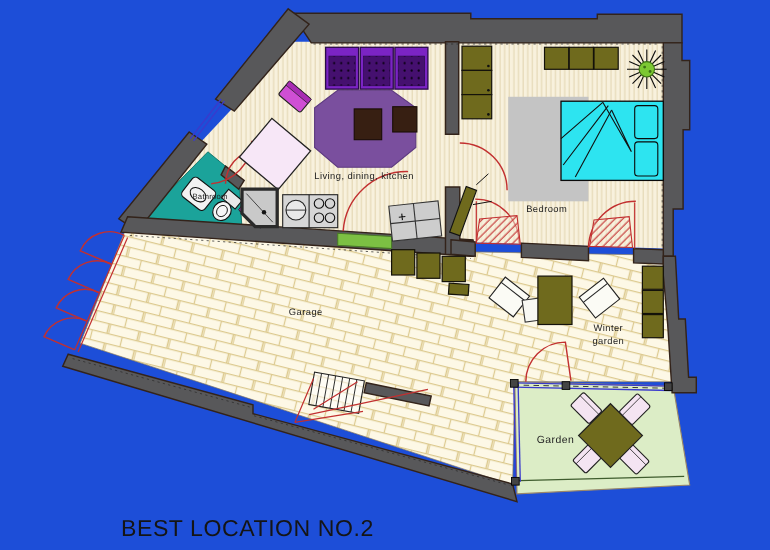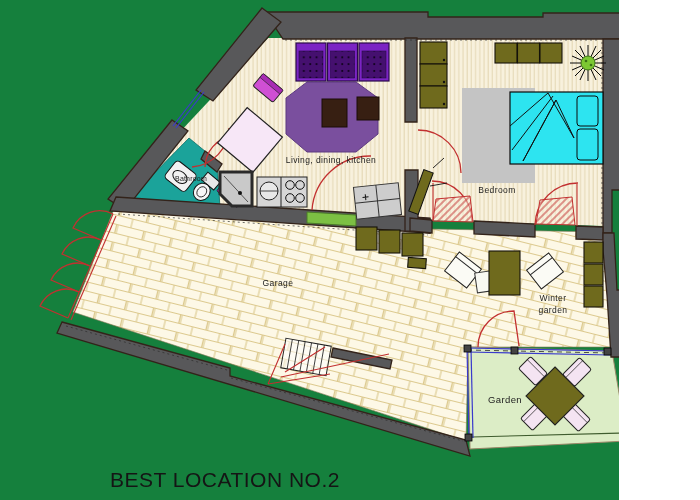--- a/index.html
+++ b/index.html
@@ -1,16 +1,16 @@
 <!DOCTYPE html>
 <html style="--wall: #58585a; --wall_outline: #33231a; --wood_floor: #f8f1dd; --wood_grain: #cbb37f; --brick_floor: #fdf8e6; --brick_line: #dcc98e; --bathroom: #1ba39a; --bed: #2de4f0; --rug: #c4c4c4; --sofa: #7b24c4; --sofa_dark: #45106f; --carpet: #7a4f9e; --olive: #6f6a1d; --garden: #dcedc6; --door_arc: #c23030; --fence_blue: #3a3acc; --chair_magenta: #cf4fd4; --table_pink: #f7e7f7; --green_strip: #7cc043; --plant_green: #7cc832; --dark_square: #371f12; --gray_fixture: #cdcdcd; --text: #222222;"><head>
 <meta charset="utf-8">
 <style>
   html,body{margin:0;padding:0;background:#fff;}
-  .stage{position:relative;width:619px;height:500px;background:#15803d;overflow:hidden;
+  .stage{position:relative;width:700px;height:500px;background:#1d4ed8;overflow:hidden;
          font-family:"Liberation Sans",sans-serif;}
   svg{display:block;}
   svg text{font-family:"Liberation Sans",sans-serif;fill:var(--text,#222);}
   .wall{fill:var(--wall,#58585a);stroke:var(--wall_outline,#33231a);stroke-width:1.3;stroke-linejoin:miter;}
   .floor-wood{fill:url(#wood);stroke:none;}
   .floor-brick{fill:url(#brick);stroke:#8a7a5a;stroke-width:.6;}
   .teal{fill:var(--bathroom,#1ba39a);stroke:#0c6f68;stroke-width:.8;}
   .arc{fill:none;stroke:var(--door_arc,#c23030);stroke-width:1.3;}
   .redln{fill:none;stroke:var(--door_arc,#c23030);stroke-width:1.1;}
   .blue{fill:none;stroke:var(--fence_blue,#3a3acc);stroke-width:1.2;}

